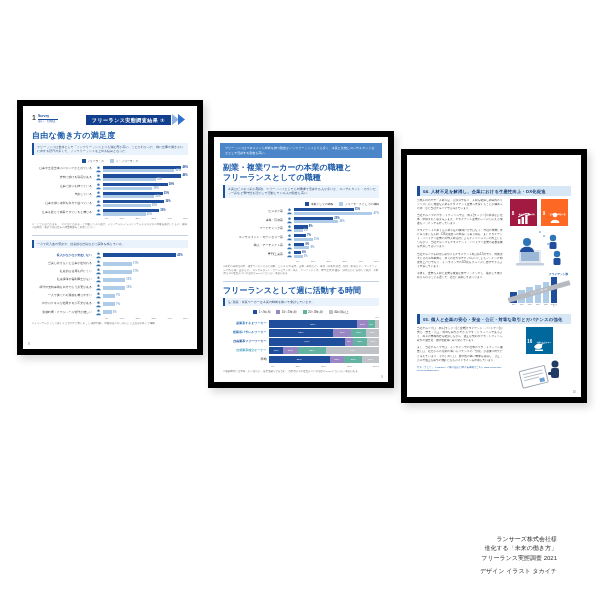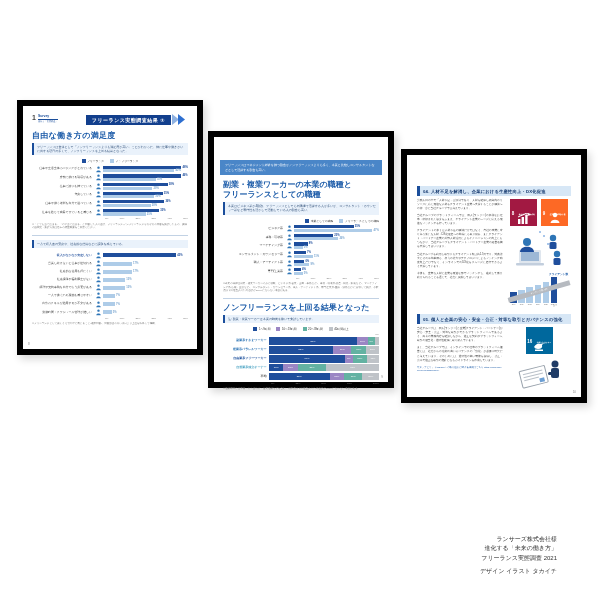--- a/index.html
+++ b/index.html
@@ -3,21 +3,21 @@
 <meta charset="utf-8">
 <style>
   html,body{margin:0;padding:0;background:#fff;}
   *{box-sizing:border-box;}
   body{font-family:"Liberation Sans","DejaVu Sans",sans-serif;}
   .canvas{position:relative;width:600px;height:600px;background:#ffffff;overflow:hidden;}
 
   .page{position:absolute;background:#fff;border:6px solid #000000;
         box-shadow:3px 4px 8px rgba(0,0,0,0.16);}
   .page1{left:17px;top:100px;width:186px;height:255px;padding:8px 9px;}
-  .page2{left:208px;top:131px;width:186px;height:257px;padding:23px 9px;}
+  .page2{left:208px;top:131px;width:186px;height:257px;padding:6px 9px;}
   .page3{left:401px;top:149px;width:186px;height:254px;padding:8px 10px;}
 
   .pageno{position:absolute;bottom:3px;font-size:3px;color:#888;}
   .pn-l{left:5px;} .pn-r{right:5px;}
 
   
   .p1head{display:flex;justify-content:space-between;align-items:flex-start;margin-bottom:6px;}
   .logo{display:flex;gap:2px;align-items:flex-start;}
   .logo-num{font-size:7px;font-weight:bold;color:#444;line-height:1;}
   .logo-txt{font-size:3.4px;line-height:1.2;color:#1b4e9b;font-weight:bold;}
@@ -541,21 +541,21 @@
           <span>20%</span>
           <span>30%</span>
           <span>40%</span>
           <span>50%</span>
         </div>
     </div>
     <div class="footnote">※本業の職種は副業・複業ワーカーのみに聴取。ビジネス系(営業・企画・事務など)、事務・現場系(製造・物流・販売など)、マーケティング系(広報・宣伝など)、コンサルタント・カウンセラー系、職人・アーティスト系、専門/士業系(医療・法務など)に分類して集計。小数点以下四捨五入のため合計が100%にならない場合がある。</div>
 
     <hr class="divider">
 
-    <div class="title2">ノンフリーランスを上回る結果となった</div>
+    <div class="title2">フリーランスとして週に活動する時間</div>
     <div class="lead">注: 副業・複業ワーカーは本業の時間を除いて集計しています。</div>
     <div class="legend" id="p2c2-legend">
         <span class="lg">
           <span class="sw" style="background:#1f4e9c"></span>
           <span>1〜9時間</span>
         </span>
         <span class="lg">
           <span class="sw" style="background:#9b86c4"></span>
           <span>10〜19時間</span>
         </span>

